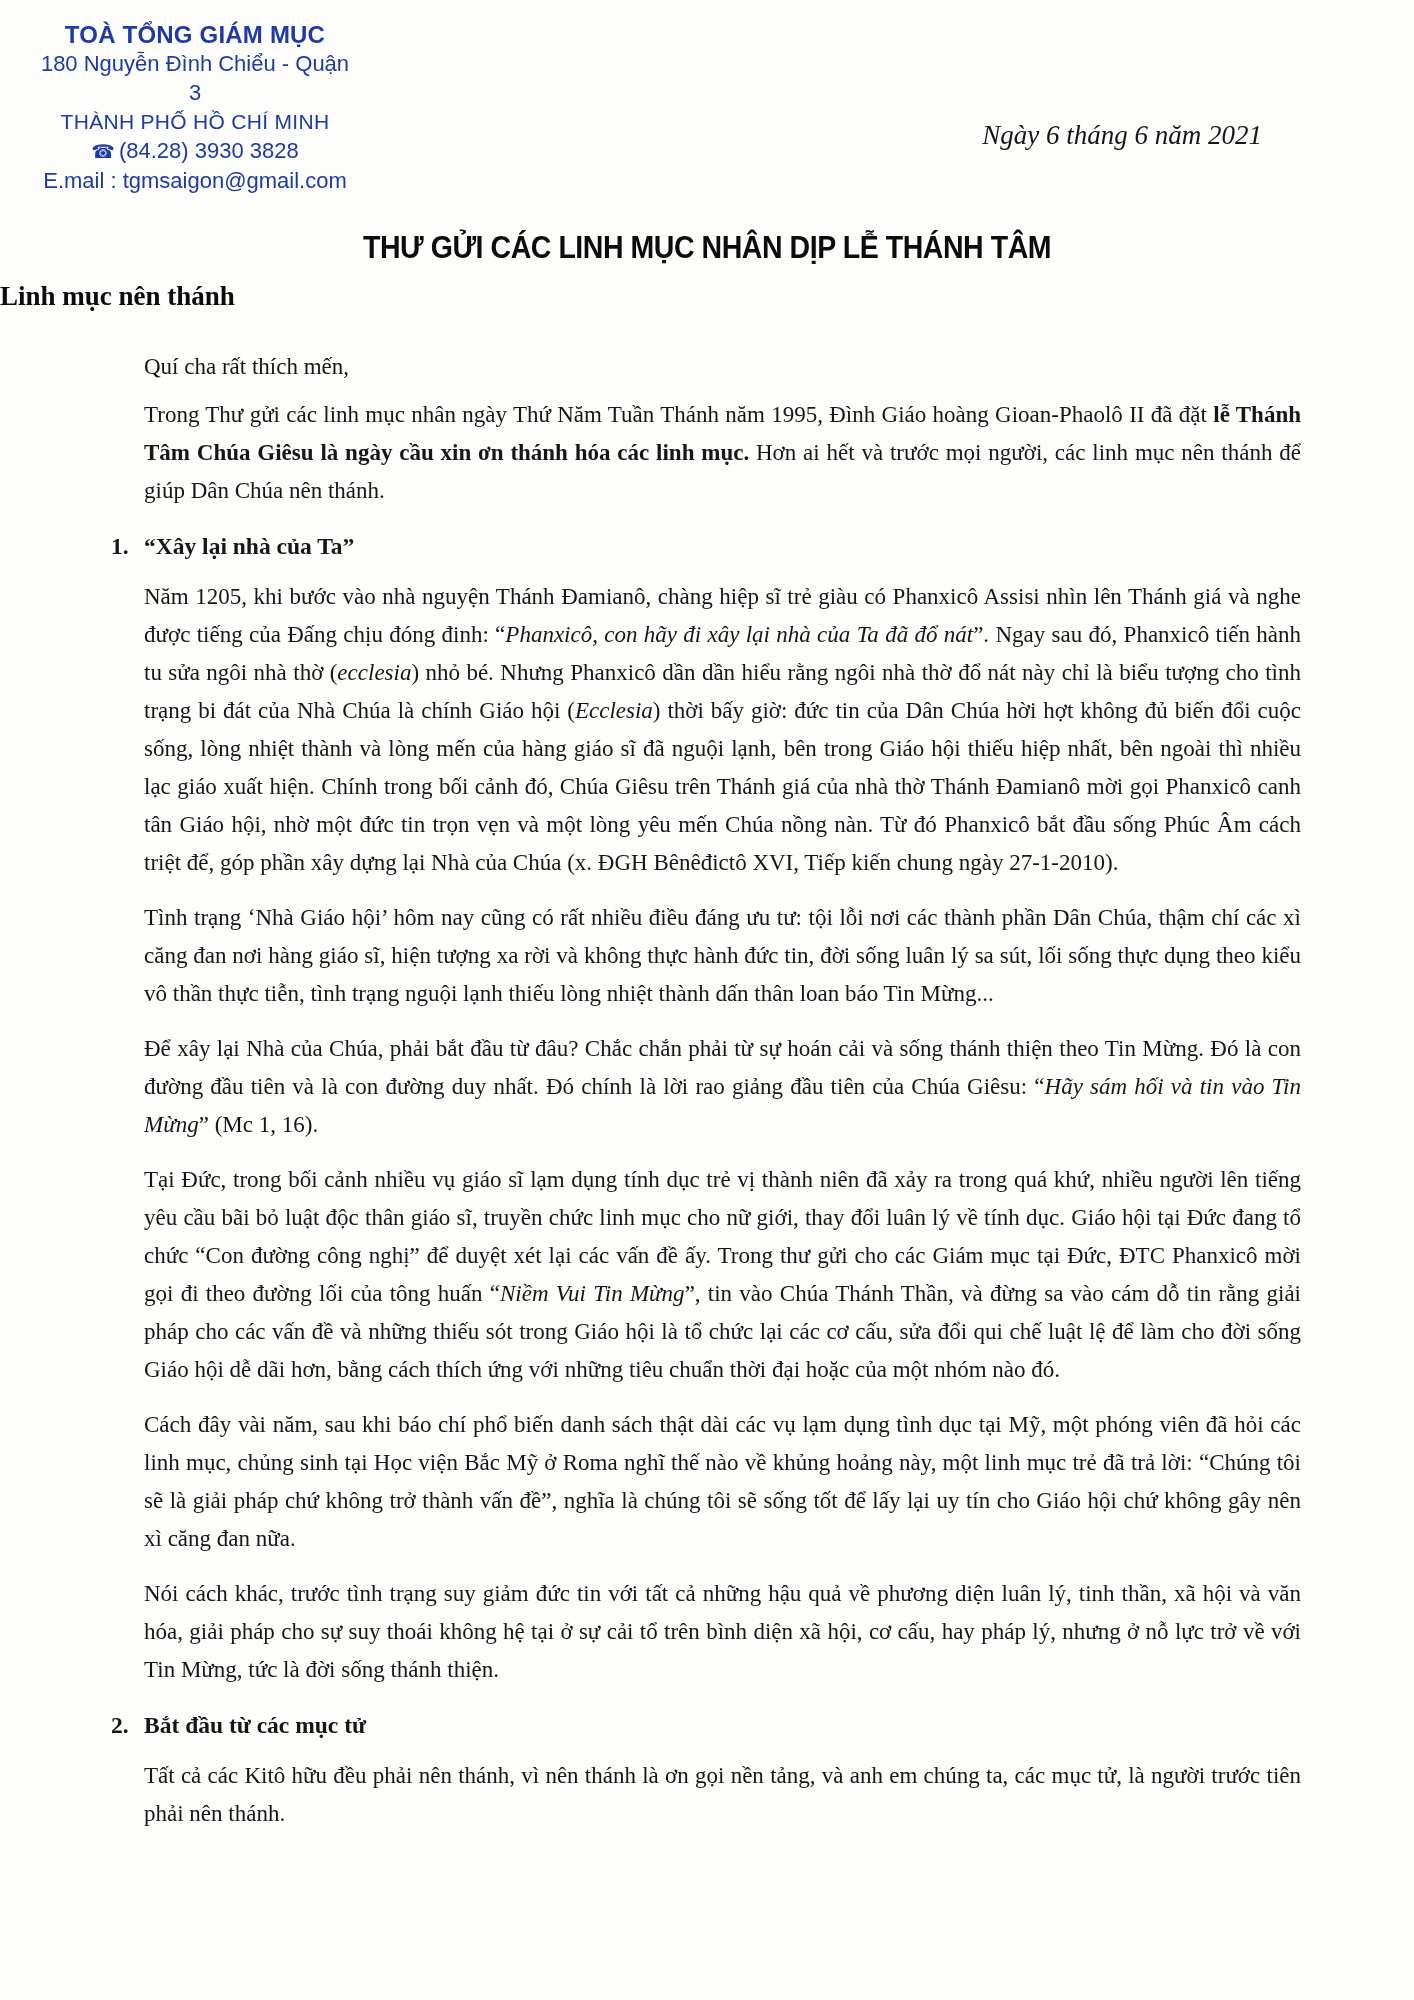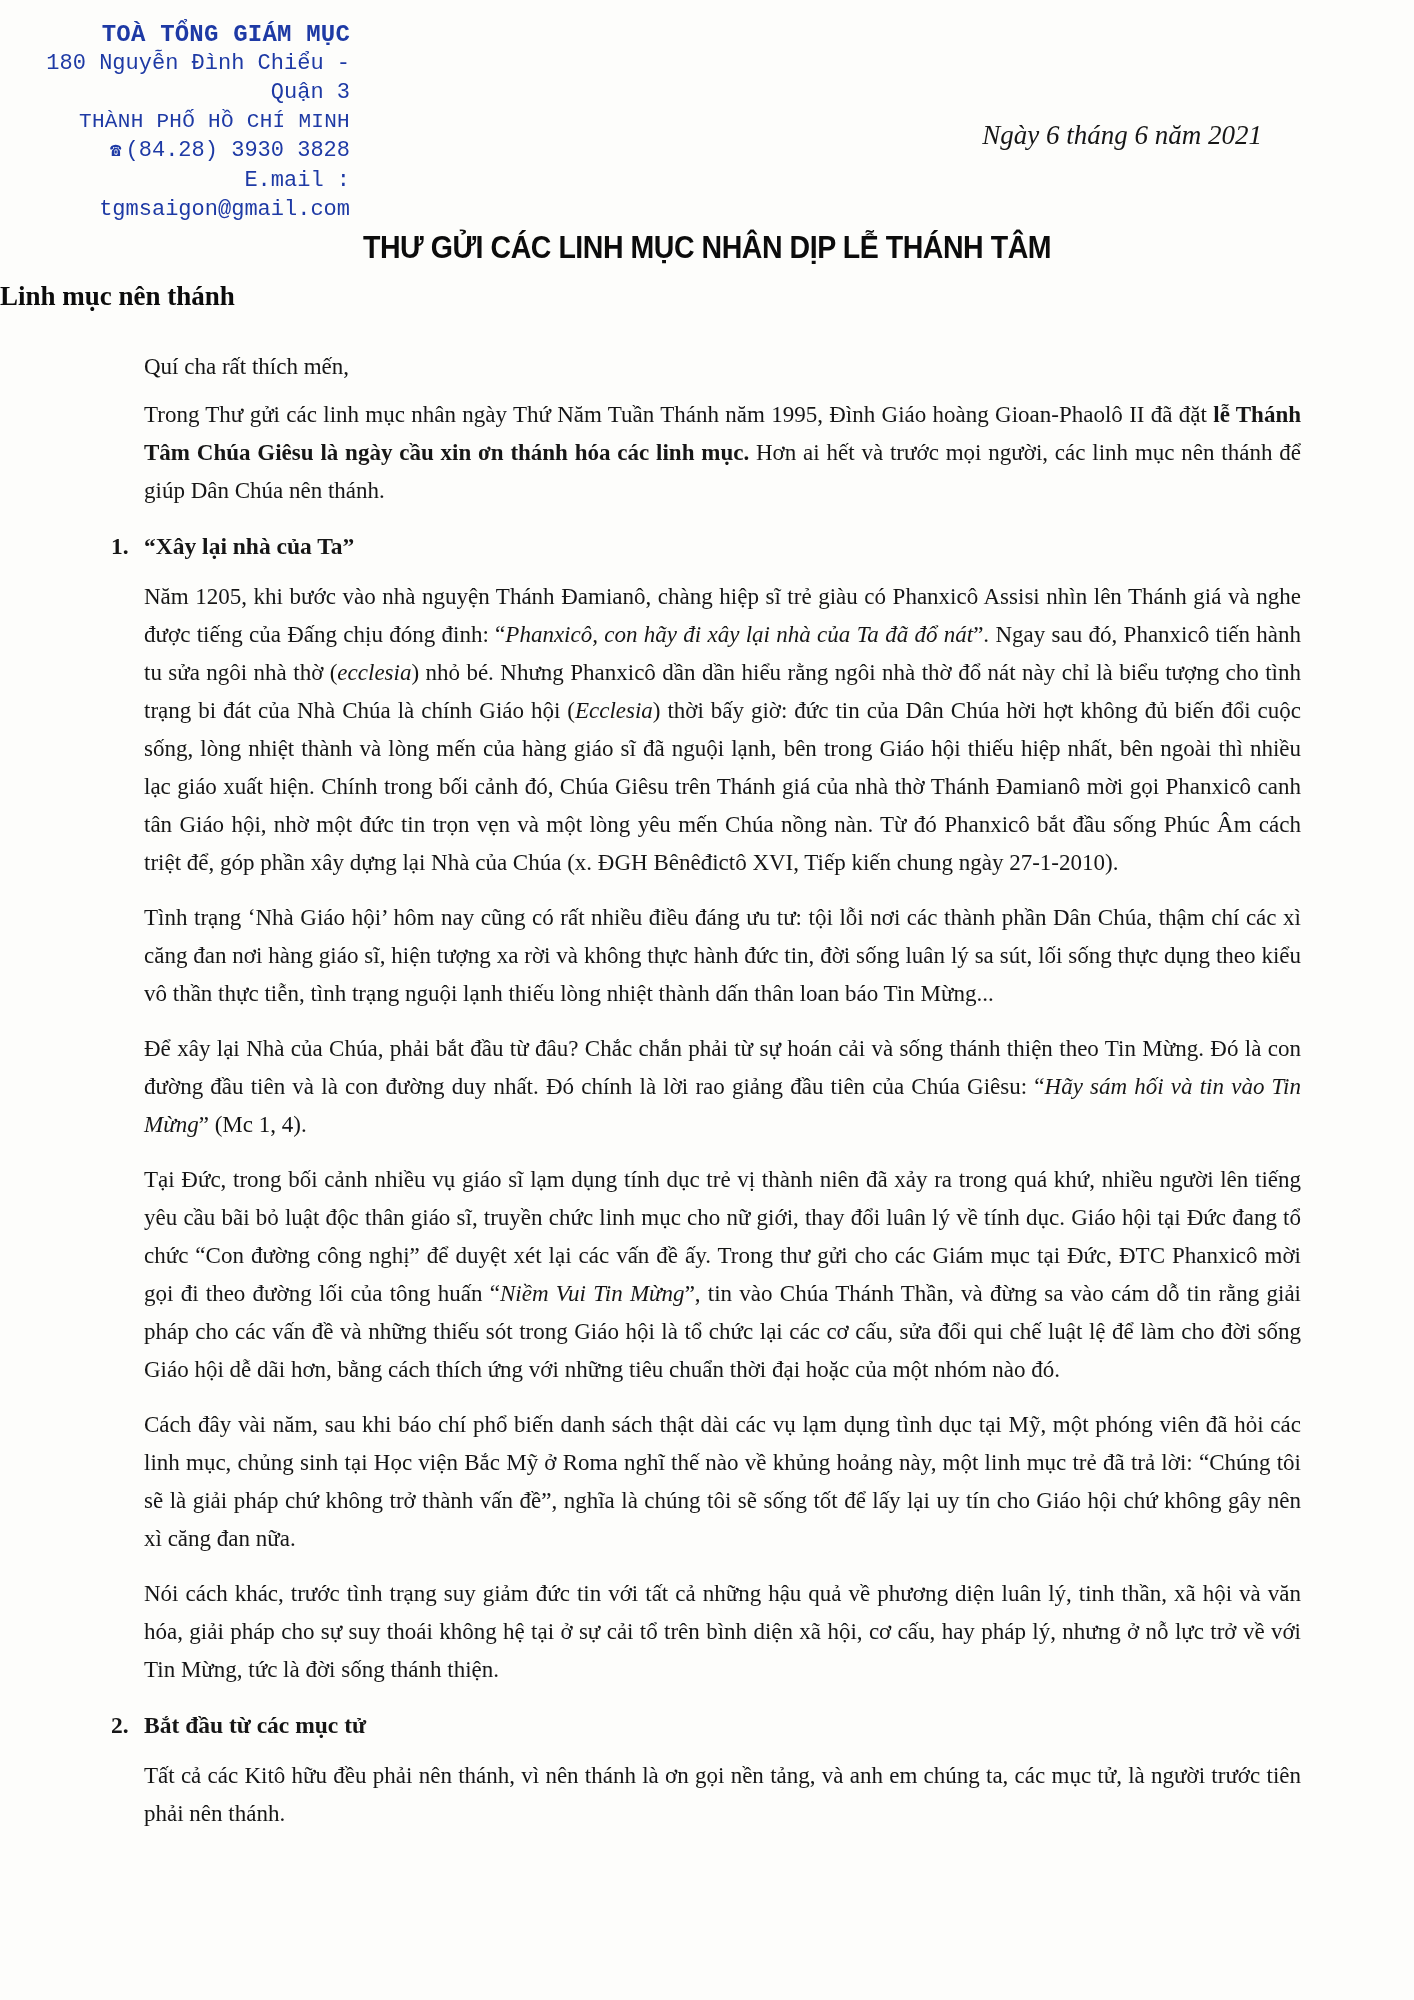--- a/index.html
+++ b/index.html
@@ -3,23 +3,23 @@
 <meta charset="utf-8">
 <style>
   html,body{margin:0;padding:0;background:#d9d9d9;}
   .page{
     width:1414px;height:2000px;margin:0 auto;position:relative;overflow:hidden;
     background:#fdfdfb;color:var(--ink,#161616);
     font-family:"Liberation Serif","DejaVu Serif",serif;
   }
   
   .letterhead{
-    position:absolute;top:20px;left:40px;width:310px;text-align:right;
+    position:absolute;top:20px;left:40px;width:310px;text-align:center;
     color:var(--blue,#1e3aa5);
-    font-family:Liberation Mono, monospace;
+    font-family:Liberation Sans, sans-serif;
     line-height:29px;
   }
   .lh-org{font-weight:bold;font-size:24px;letter-spacing:.2px;}
   .lh-line{font-size:22px;}
   .lh-city{font-size:21px;letter-spacing:.3px;}
   .phone-icon{font-size:19px;margin-right:4px;}
   
   .date-line{
     position:absolute;top:120px;right:152px;
     font-size:27px;font-style:italic;white-space:nowrap;
@@ -67,21 +67,21 @@
     <div class="content">
       <p class="greeting">Quí cha rất thích mến,</p>
       <p class="para"><span>Trong Thư gửi các linh mục nhân ngày Thứ Năm Tuần Thánh năm 1995, Đình Giáo hoàng Gioan-Phaolô II đã đặt </span><span class="b">lễ Thánh Tâm Chúa Giêsu là ngày cầu xin ơn thánh hóa các linh mục.</span><span> Hơn ai hết và trước mọi người, các linh mục nên thánh để giúp Dân Chúa nên thánh.</span></p>
       <div id="sections">
           <div class="sec-heading">
             <span class="sec-num">1.</span>
             <span class="sec-title">“Xây lại nhà của Ta”</span>
           </div>
           <p class="para"><span>Năm 1205, khi bước vào nhà nguyện Thánh Đamianô, chàng hiệp sĩ trẻ giàu có Phanxicô Assisi nhìn lên Thánh giá và nghe được tiếng của Đấng chịu đóng đinh: “</span><span class="i">Phanxicô, con hãy đi xây lại nhà của Ta đã đổ nát</span><span>”. Ngay sau đó, Phanxicô tiến hành tu sửa ngôi nhà thờ (</span><span class="i">ecclesia</span><span>) nhỏ bé. Nhưng Phanxicô dần dần hiểu rằng ngôi nhà thờ đổ nát này chỉ là biểu tượng cho tình trạng bi đát của Nhà Chúa là chính Giáo hội (</span><span class="i">Ecclesia</span><span>) thời bấy giờ: đức tin của Dân Chúa hời hợt không đủ biến đổi cuộc sống, lòng nhiệt thành và lòng mến của hàng giáo sĩ đã nguội lạnh, bên trong Giáo hội thiếu hiệp nhất, bên ngoài thì nhiều lạc giáo xuất hiện. Chính trong bối cảnh đó, Chúa Giêsu trên Thánh giá của nhà thờ Thánh Đamianô mời gọi Phanxicô canh tân Giáo hội, nhờ một đức tin trọn vẹn và một lòng yêu mến Chúa nồng nàn. Từ đó Phanxicô bắt đầu sống Phúc Âm cách triệt để, góp phần xây dựng lại Nhà của Chúa (x. ĐGH Bênêđictô XVI, Tiếp kiến chung ngày 27-1-2010).</span></p>
           <p class="para"><span>Tình trạng ‘Nhà Giáo hội’ hôm nay cũng có rất nhiều điều đáng ưu tư: tội lỗi nơi các thành phần Dân Chúa, thậm chí các xì căng đan nơi hàng giáo sĩ, hiện tượng xa rời và không thực hành đức tin, đời sống luân lý sa sút, lối sống thực dụng theo kiểu vô thần thực tiễn, tình trạng nguội lạnh thiếu lòng nhiệt thành dấn thân loan báo Tin Mừng...</span></p>
-          <p class="para"><span>Để xây lại Nhà của Chúa, phải bắt đầu từ đâu? Chắc chắn phải từ sự hoán cải và sống thánh thiện theo Tin Mừng. Đó là con đường đầu tiên và là con đường duy nhất. Đó chính là lời rao giảng đầu tiên của Chúa Giêsu: “</span><span class="i">Hãy sám hối và tin vào Tin Mừng</span><span>” (Mc 1, 4).</span></p>
+          <p class="para"><span>Để xây lại Nhà của Chúa, phải bắt đầu từ đâu? Chắc chắn phải từ sự hoán cải và sống thánh thiện theo Tin Mừng. Đó là con đường đầu tiên và là con đường duy nhất. Đó chính là lời rao giảng đầu tiên của Chúa Giêsu: “</span><span class="i">Hãy sám hối và tin vào Tin Mừng</span><span>” (Mc 1, 16).</span></p>
           <p class="para"><span>Tại Đức, trong bối cảnh nhiều vụ giáo sĩ lạm dụng tính dục trẻ vị thành niên đã xảy ra trong quá khứ, nhiều người lên tiếng yêu cầu bãi bỏ luật độc thân giáo sĩ, truyền chức linh mục cho nữ giới, thay đổi luân lý về tính dục. Giáo hội tại Đức đang tổ chức “Con đường công nghị” để duyệt xét lại các vấn đề ấy. Trong thư gửi cho các Giám mục tại Đức, ĐTC Phanxicô mời gọi đi theo đường lối của tông huấn “</span><span class="i">Niềm Vui Tin Mừng</span><span>”, tin vào Chúa Thánh Thần, và đừng sa vào cám dỗ tin rằng giải pháp cho các vấn đề và những thiếu sót trong Giáo hội là tổ chức lại các cơ cấu, sửa đổi qui chế luật lệ để làm cho đời sống Giáo hội dễ dãi hơn, bằng cách thích ứng với những tiêu chuẩn thời đại hoặc của một nhóm nào đó.</span></p>
           <p class="para"><span>Cách đây vài năm, sau khi báo chí phổ biến danh sách thật dài các vụ lạm dụng tình dục tại Mỹ, một phóng viên đã hỏi các linh mục, chủng sinh tại Học viện Bắc Mỹ ở Roma nghĩ thế nào về khủng hoảng này, một linh mục trẻ đã trả lời: “Chúng tôi sẽ là giải pháp chứ không trở thành vấn đề”, nghĩa là chúng tôi sẽ sống tốt để lấy lại uy tín cho Giáo hội chứ không gây nên xì căng đan nữa.</span></p>
           <p class="para"><span>Nói cách khác, trước tình trạng suy giảm đức tin với tất cả những hậu quả về phương diện luân lý, tinh thần, xã hội và văn hóa, giải pháp cho sự suy thoái không hệ tại ở sự cải tổ trên bình diện xã hội, cơ cấu, hay pháp lý, nhưng ở nỗ lực trở về với Tin Mừng, tức là đời sống thánh thiện.</span></p>
           <div class="sec-heading">
             <span class="sec-num">2.</span>
             <span class="sec-title">Bắt đầu từ các mục tử</span>
           </div>
           <p class="para"><span>Tất cả các Kitô hữu đều phải nên thánh, vì nên thánh là ơn gọi nền tảng, và anh em chúng ta, các mục tử, là người trước tiên phải nên thánh.</span></p>
         </div>
     </div>

